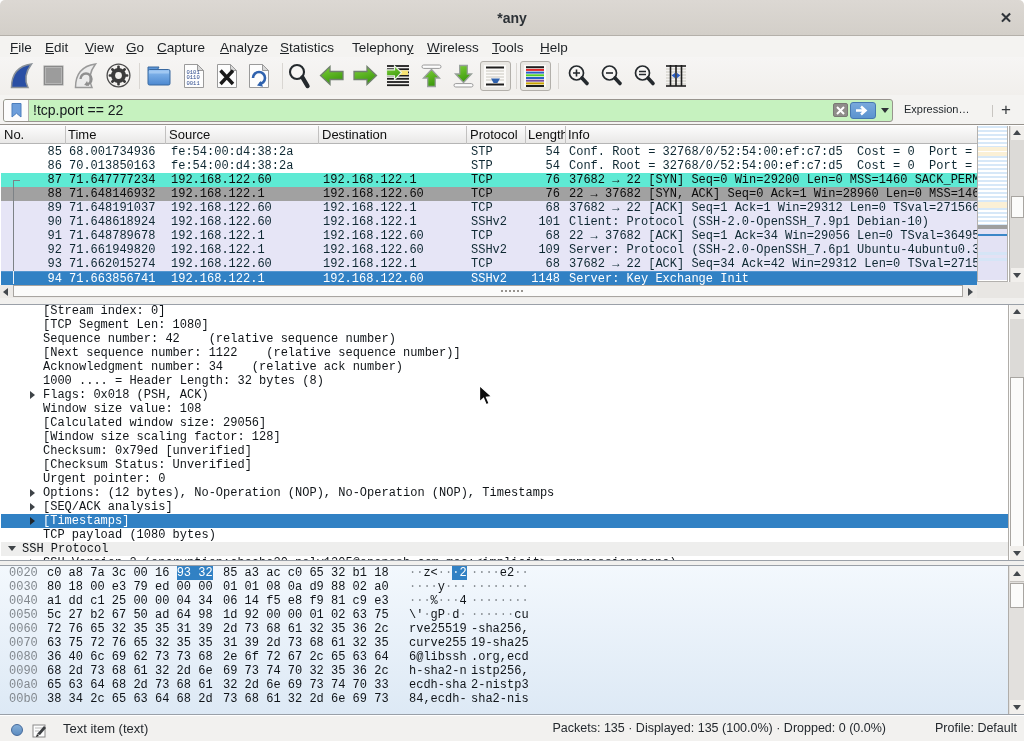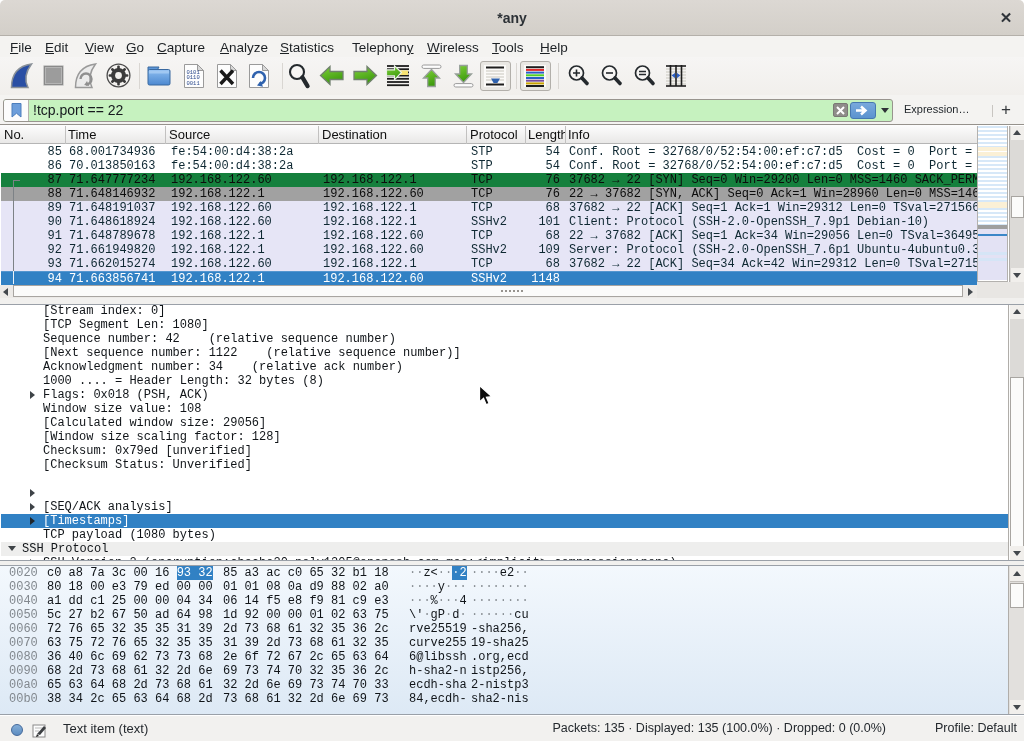--- a/index.html
+++ b/index.html
@@ -244,28 +244,28 @@
 <span class="abs" style="left:568px;">Info</span>
 </div>
 <div class="hsep" style="left:65px;top:126px;height:18px;"></div>
 <div class="hsep" style="left:165px;top:126px;height:18px;"></div>
 <div class="hsep" style="left:318px;top:126px;height:18px;"></div>
 <div class="hsep" style="left:466px;top:126px;height:18px;"></div>
 <div class="hsep" style="left:525px;top:126px;height:18px;"></div>
 <div class="hsep" style="left:565px;top:126px;height:18px;"></div>
 <div class="r" style="top:145px;background:#fff;"><b class="n1">85</b><b class="n2">68.001734936</b><b class="n3">fe:54:00:d4:38:2a</b><b class="n5">STP</b><b class="n6">54</b><b class="n7">Conf. Root = 32768/0/52:54:00:ef:c7:d5  Cost = 0  Port = 0x8001</b></div>
 <div class="r" style="top:159px;background:#fff;"><b class="n1">86</b><b class="n2">70.013850163</b><b class="n3">fe:54:00:d4:38:2a</b><b class="n5">STP</b><b class="n6">54</b><b class="n7">Conf. Root = 32768/0/52:54:00:ef:c7:d5  Cost = 0  Port = 0x8001</b></div>
-<div class="r" style="top:173px;background:#15803d;color:#0c0c0c;"><b class="n1">87</b><b class="n2">71.647777234</b><b class="n3">192.168.122.60</b><b class="n4">192.168.122.1</b><b class="n5">TCP</b><b class="n6">76</b><b class="n7">37682 → 22 [SYN] Seq=0 Win=29200 Len=0 MSS=1460 SACK_PERM=1 TSval=2715663 TSecr=0 WS=128</b></div>
+<div class="r" style="top:173px;background:#5eead4;color:#0c0c0c;"><b class="n1">87</b><b class="n2">71.647777234</b><b class="n3">192.168.122.60</b><b class="n4">192.168.122.1</b><b class="n5">TCP</b><b class="n6">76</b><b class="n7">37682 → 22 [SYN] Seq=0 Win=29200 Len=0 MSS=1460 SACK_PERM=1 TSval=2715663 TSecr=0 WS=128</b></div>
 <div class="r" style="top:187px;background:#a1a1a1;color:#0c0c0c;"><b class="n1">88</b><b class="n2">71.648146932</b><b class="n3">192.168.122.1</b><b class="n4">192.168.122.60</b><b class="n5">TCP</b><b class="n6">76</b><b class="n7">22 → 37682 [SYN, ACK] Seq=0 Ack=1 Win=28960 Len=0 MSS=1460 SACK_PERM=1 TSval=3649522</b></div>
 <div class="r" style="top:201px;background:#e6e5f6;"><b class="n1">89</b><b class="n2">71.648191037</b><b class="n3">192.168.122.60</b><b class="n4">192.168.122.1</b><b class="n5">TCP</b><b class="n6">68</b><b class="n7">37682 → 22 [ACK] Seq=1 Ack=1 Win=29312 Len=0 TSval=2715664 TSecr=3649522</b></div>
 <div class="r" style="top:215px;background:#e6e5f6;"><b class="n1">90</b><b class="n2">71.648618924</b><b class="n3">192.168.122.60</b><b class="n4">192.168.122.1</b><b class="n5">SSHv2</b><b class="n6">101</b><b class="n7">Client: Protocol (SSH-2.0-OpenSSH_7.9p1 Debian-10)</b></div>
 <div class="r" style="top:229px;background:#e6e5f6;"><b class="n1">91</b><b class="n2">71.648789678</b><b class="n3">192.168.122.1</b><b class="n4">192.168.122.60</b><b class="n5">TCP</b><b class="n6">68</b><b class="n7">22 → 37682 [ACK] Seq=1 Ack=34 Win=29056 Len=0 TSval=3649526 TSecr=2715664</b></div>
 <div class="r" style="top:243px;background:#e6e5f6;"><b class="n1">92</b><b class="n2">71.661949820</b><b class="n3">192.168.122.1</b><b class="n4">192.168.122.60</b><b class="n5">SSHv2</b><b class="n6">109</b><b class="n7">Server: Protocol (SSH-2.0-OpenSSH_7.6p1 Ubuntu-4ubuntu0.3)</b></div>
 <div class="r" style="top:257px;background:#e6e5f6;"><b class="n1">93</b><b class="n2">71.662015274</b><b class="n3">192.168.122.60</b><b class="n4">192.168.122.1</b><b class="n5">TCP</b><b class="n6">68</b><b class="n7">37682 → 22 [ACK] Seq=34 Ack=42 Win=29312 Len=0 TSval=2715677 TSecr=3649539</b></div>
-<div class="r" style="top:271px;background:#3181c4;color:#fff;border-top:1px solid #5496cf;height:13px;"><b class="n1">94</b><b class="n2">71.663856741</b><b class="n3">192.168.122.1</b><b class="n4">192.168.122.60</b><b class="n5">SSHv2</b><b class="n6">1148</b></div>
+<div class="r" style="top:271px;background:#3181c4;color:#fff;border-top:1px solid #5496cf;height:13px;"><b class="n1">94</b><b class="n2">71.663856741</b><b class="n3">192.168.122.1</b><b class="n4">192.168.122.60</b><b class="n5">SSHv2</b><b class="n6">1148</b><b class="n7">Server: Key Exchange Init</b></div>
 
 <div class="abs" style="left:13px;top:180px;width:7px;height:1px;background:#7d8286;"></div>
 <div class="abs" style="left:13px;top:180px;width:1px;height:91px;background:#7d8286;"></div>
 <div class="abs" style="left:13px;top:271px;width:1px;height:13px;background:#eef3f8;"></div>
 
 <div class="abs" style="left:977px;top:126px;width:31px;height:156px;border:1px solid #b3b1ae;border-top:none;box-sizing:border-box;background:#fff;">
 <div class="abs" style="left:0;top:0;width:29px;height:21px;background:repeating-linear-gradient(180deg,#d7e8f8 0 2px,#ffffff 2px 4px);"></div>
 <div class="abs" style="left:0;top:21px;width:29px;height:9px;background:#fbf0d6;"></div>
 <div class="abs" style="left:0;top:25px;width:29px;height:1px;background:#fff;"></div>
 <div class="abs" style="left:0;top:30px;width:29px;height:46px;background:repeating-linear-gradient(180deg,#d7e8f8 0 2px,#ffffff 2px 4px);"></div>
@@ -302,21 +302,22 @@
 <div class="d" style="top:332px;"><b style="left:42px;">Sequence number: 42    (relative sequence number)</b></div>
 <div class="d" style="top:346px;"><b style="left:42px;">[Next sequence number: 1122    (relative sequence number)]</b></div>
 <div class="d" style="top:360px;"><b style="left:42px;">Acknowledgment number: 34    (relative ack number)</b></div>
 <div class="d" style="top:374px;"><b style="left:42px;">1000 .... = Header Length: 32 bytes (8)</b></div>
 <div class="d" style="top:388px;"><span class="tr" style="left:29px;top:3px;"></span><b style="left:42px;">Flags: 0x018 (PSH, ACK)</b></div>
 <div class="d" style="top:402px;"><b style="left:42px;">Window size value: 108</b></div>
 <div class="d" style="top:416px;"><b style="left:42px;">[Calculated window size: 29056]</b></div>
 <div class="d" style="top:430px;"><b style="left:42px;">[Window size scaling factor: 128]</b></div>
 <div class="d" style="top:444px;"><b style="left:42px;">Checksum: 0x79ed [unverified]</b></div>
 <div class="d" style="top:458px;"><b style="left:42px;">[Checksum Status: Unverified]</b></div>
-<div class="d" style="top:486px;"><span class="tr" style="left:29px;top:3px;"></span></div>
+<div class="d" style="top:472px;"><b style="left:42px;">Urgent pointer: 0</b></div>
+<div class="d" style="top:486px;"><span class="tr" style="left:29px;top:3px;"></span><b style="left:42px;">Options: (12 bytes), No-Operation (NOP), No-Operation (NOP), Timestamps</b></div>
 <div class="d" style="top:500px;"><span class="tr" style="left:29px;top:3px;"></span><b style="left:42px;">[SEQ/ACK analysis]</b></div>
 <div class="d" style="top:514px;background:#3181c4;color:#fff;"><span class="tr" style="left:29px;top:3px;border-left-color:#20262b;"></span><b style="left:42px;">[Timestamps]</b></div>
 <div class="d" style="top:528px;"><b style="left:42px;">TCP payload (1080 bytes)</b></div>
 <div class="d" style="top:542px;background:#eeeeed;"><span class="td" style="left:7px;top:4px;"></span><b style="left:21px;">SSH Protocol</b></div>
 <div class="d" style="top:556px;height:4px;overflow:hidden;"><span class="tr" style="left:29px;top:3px;"></span><b style="left:42px;">SSH Version 2 (encryption:chacha20-poly1305@openssh.com mac:&lt;implicit&gt; compression:none)</b></div>
 <div id="vd"></div>
 <div class="abs" style="left:1008px;top:305px;width:16px;height:255px;background:#fbfbfa;border-left:1px solid #b0ada9;box-sizing:border-box;">
 <div class="sbtn" style="left:1px;top:0px;width:15px;height:14px;"></div>
 <div class="aru" style="left:4px;top:4px;"></div>
 <div class="abs" style="left:1px;top:14px;width:15px;height:59px;background:#dcdad7;"></div>

